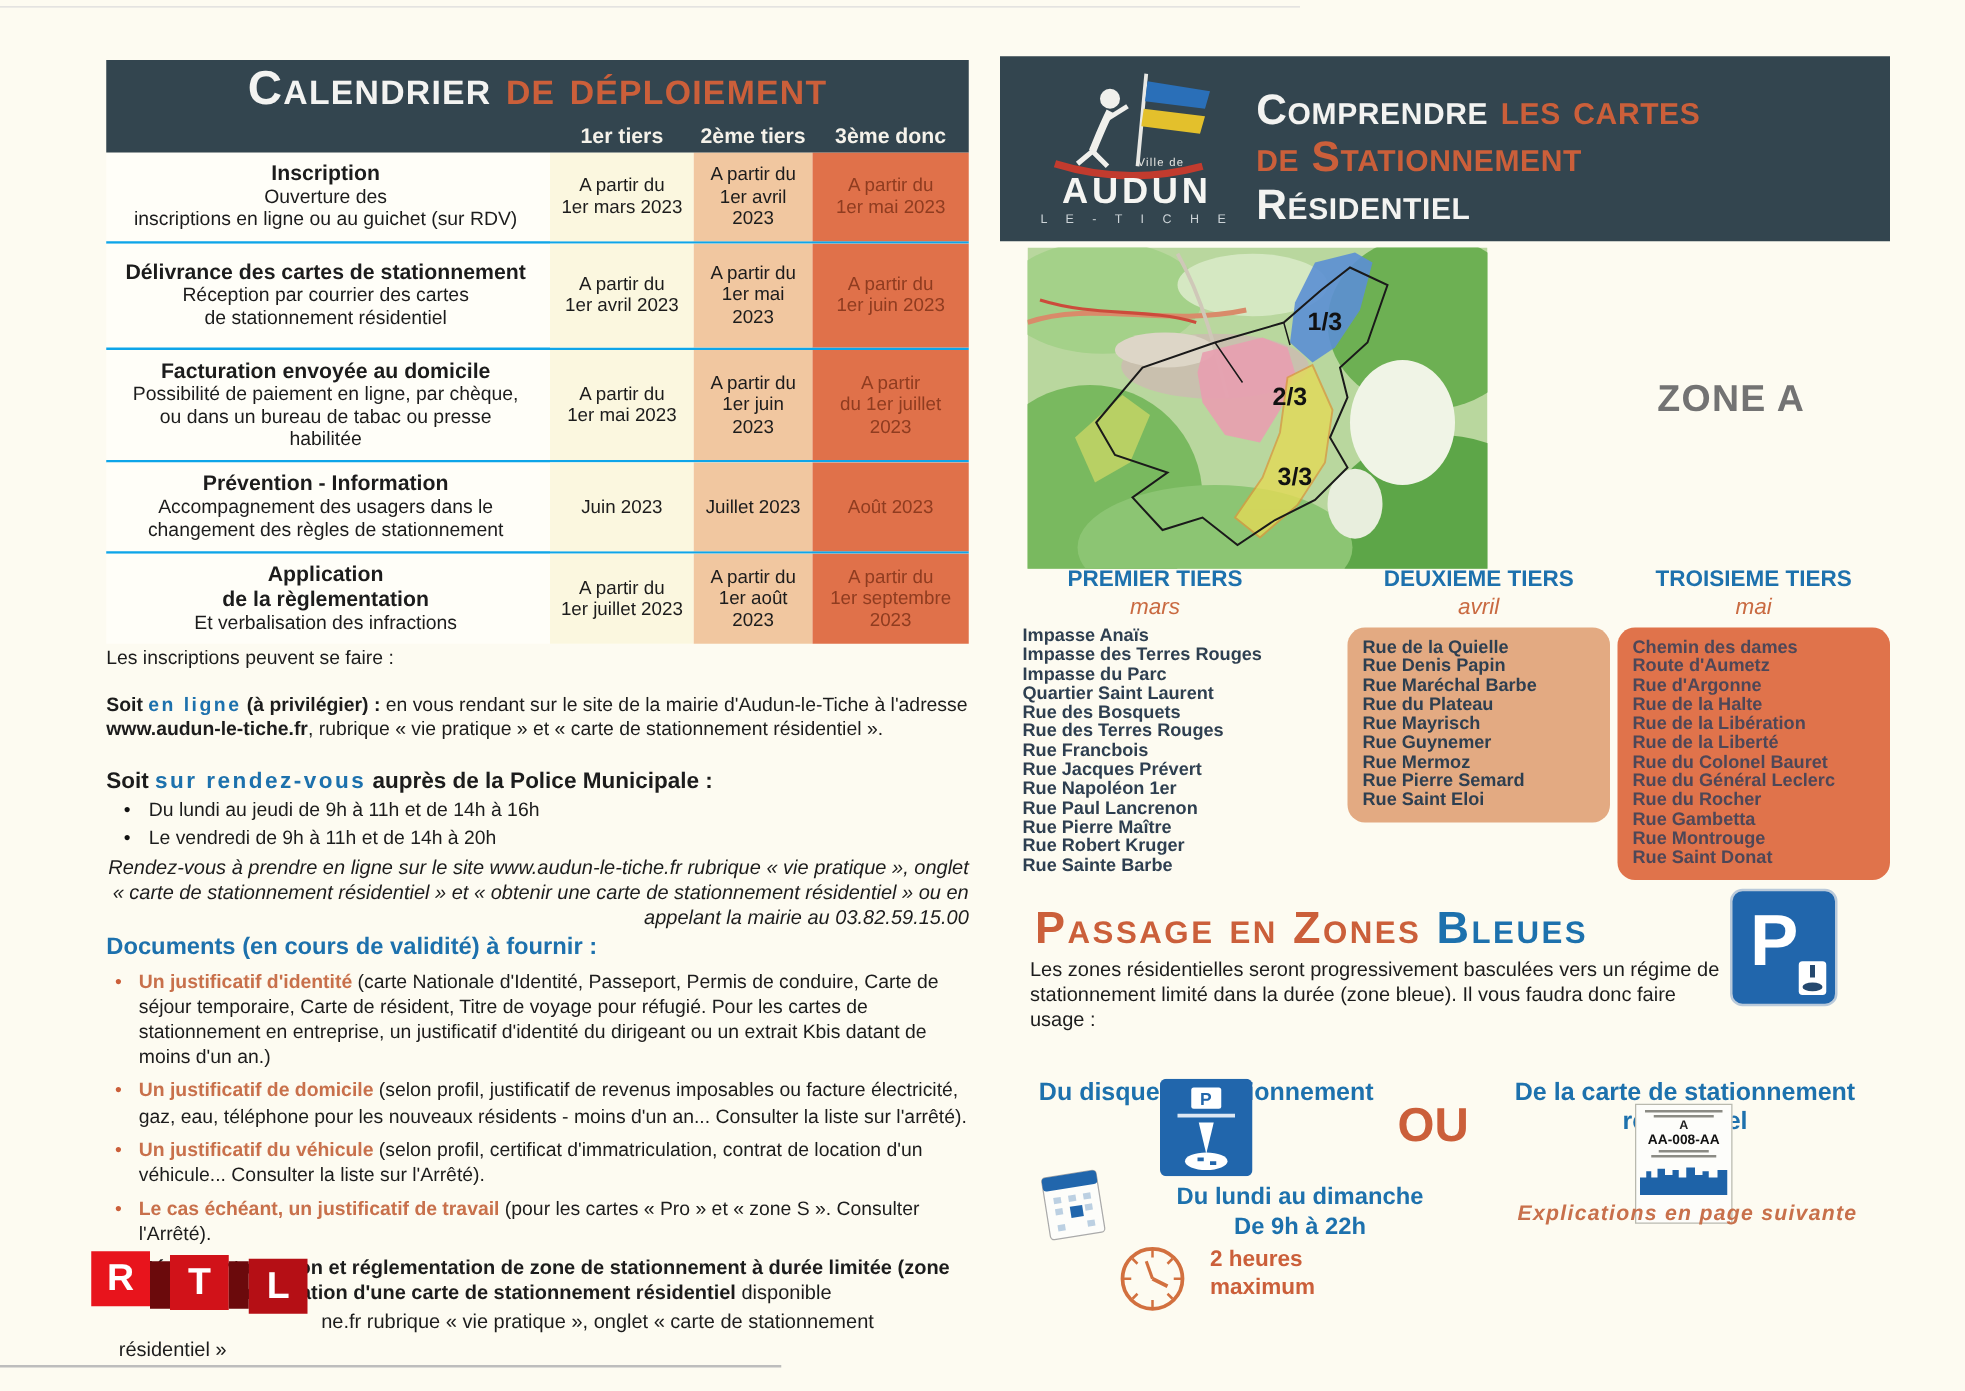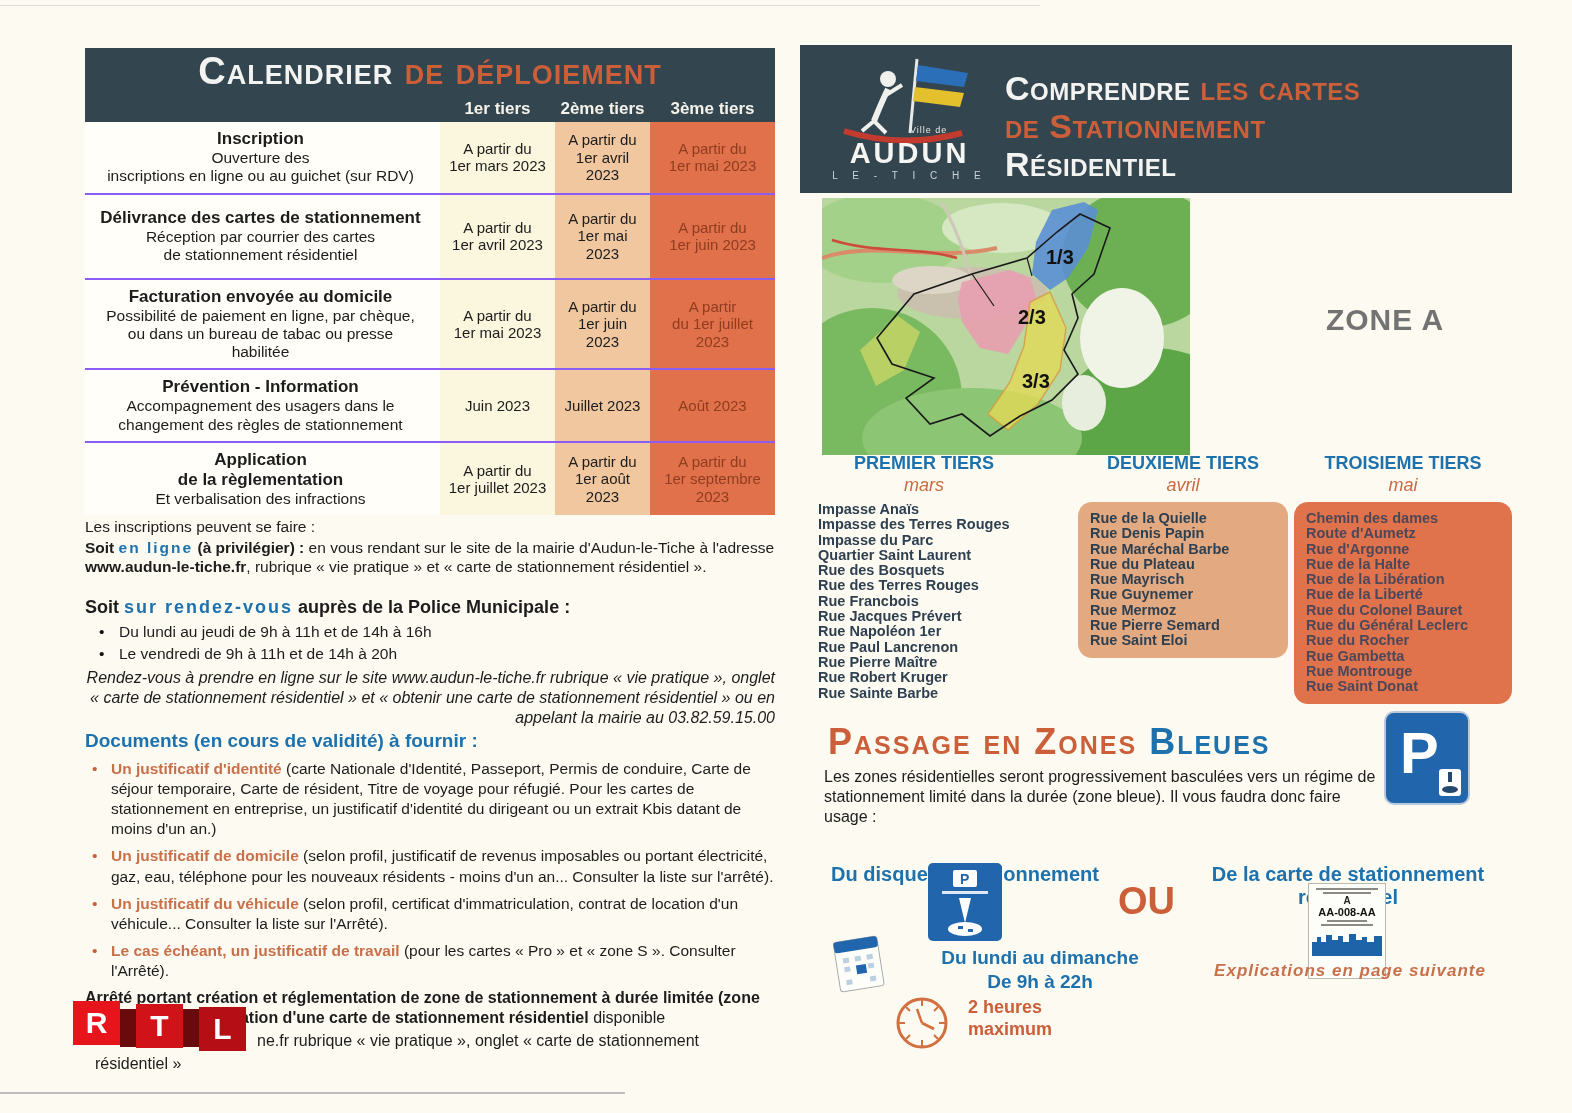--- a/index.html
+++ b/index.html
@@ -29,21 +29,21 @@
     font-weight:bold; font-size:38px; letter-spacing:1px;
   }
   .cal-cols {
     position:absolute; bottom:3px; left:0; right:0;
     display:grid; grid-template-columns:355px 115px 95px 125px;
   }
   .cal-cols div { text-align:center; font-weight:bold; font-size:17px; color:#f5f2ea; }
 
   .cal-row {
     display:grid; grid-template-columns:355px 115px 95px 125px;
-    border-bottom:2px solid #8b5cf6; background:#fffef8;
+    border-bottom:2px solid #0ea5e9; background:#fffef8;
   }
   .cal-row:last-child { border-bottom:none; }
   .cal-label { padding:7px 4px 7px 0; text-align:center; align-self:center; }
   .cal-label .rt { font-weight:bold; font-size:17px; }
   .cal-label .rd { font-size:15.5px; line-height:1.18; }
   .cal-cell {
     display:flex; align-items:center; justify-content:center;
     text-align:center; font-size:15px; line-height:1.15; padding:4px 2px;
   }
   .c1 { background:#fbf7df; }
@@ -121,21 +121,21 @@
 <div id="left-page" class="abs">
 
   <div class="cal-header">
     <div class="cal-title sc">
       <span class="white">Calendrier </span><span class="orange">de déploiement</span>
     </div>
     <div class="cal-cols">
       <div></div>
       <div>1er tiers</div>
       <div>2ème tiers</div>
-      <div>3ème tiers</div>
+      <div>3ème donc</div>
     </div>
   </div>
 
   <div>
     <div class="cal-row" style="min-height:67px">
       <div class="cal-label">
         <div class="rt pre">Inscription</div>
         <div class="rd pre">Ouverture des
 inscriptions en ligne ou au guichet (sur RDV)</div>
       </div>
@@ -200,21 +200,21 @@
 2023</div>
       <div class="cal-cell c3 pre">A partir du
 1er septembre
 2023</div>
     </div>
   </div>
 
 
   <div class="body-txt" style="margin-top:2px">Les inscriptions peuvent se faire :</div>
 
-  <div class="body-txt" style="margin-top:1px">
+  <div class="body-txt" style="margin-top:18px">
     <span class="b">Soit </span><span class="b blue spaced">en ligne</span><span class="b"> (à privilégier) : </span><span>en vous rendant sur le site de la mairie d'Audun-le-Tiche à l'adresse </span><span class="b">www.audun-le-tiche.fr</span><span>, rubrique « vie pratique » et « carte de stationnement résidentiel ».</span>
   </div>
 
   <div class="body-txt" style="margin-top:20px; font-size:18px">
     <span class="b">Soit </span><span class="b blue spaced">sur rendez-vous</span><span class="b"> auprès de la Police Municipale :</span>
   </div>
 
   <div class="hours-list">
       <div>Du lundi au jeudi de 9h à 11h et de 14h à 16h</div>
       <div>Le vendredi de 9h à 11h et de 14h à 20h</div>
@@ -222,21 +222,21 @@
 
   <div class="body-txt i" style="font-size:16px">Rendez-vous à prendre en ligne sur le site www.audun-le-tiche.fr rubrique « vie pratique », onglet « carte de stationnement résidentiel » et « obtenir une carte de stationnement résidentiel » ou en appelant la mairie au 03.82.59.15.00</div>
 
   <div class="b blue" style="font-size:19px; margin-top:2px">Documents (en cours de validité) à fournir :</div>
 
   <div>
     <div class="doc-item">
       <span class="doc-lead">Un justificatif d'identité</span><span> (carte Nationale d'Identité, Passeport, Permis de conduire, Carte de séjour temporaire, Carte de résident, Titre de voyage pour réfugié.  Pour les cartes de stationnement en entreprise, un justificatif d'identité du dirigeant ou un extrait Kbis datant de moins d'un an.)</span>
     </div>
     <div class="doc-item">
-      <span class="doc-lead">Un justificatif de domicile</span><span> (selon profil, justificatif de revenus imposables ou portant électricité, gaz, eau, téléphone pour les nouveaux résidents - moins d'un an... Consulter la liste sur l'arrêté).</span>
+      <span class="doc-lead">Un justificatif de domicile</span><span> (selon profil, justificatif de revenus imposables ou facture électricité, gaz, eau, téléphone pour les nouveaux résidents - moins d'un an... Consulter la liste sur l'arrêté).</span>
     </div>
     <div class="doc-item">
       <span class="doc-lead">Un justificatif du véhicule</span><span> (selon profil, certificat d'immatriculation, contrat de location d'un véhicule... Consulter la liste sur l'Arrêté).</span>
     </div>
     <div class="doc-item">
       <span class="doc-lead">Le cas échéant, un justificatif de travail</span><span> (pour les cartes « Pro » et « zone S ». Consulter l'Arrêté).</span>
     </div>
   </div>
 
   <div class="body-txt" style="margin-top:3px; font-size:16px">

